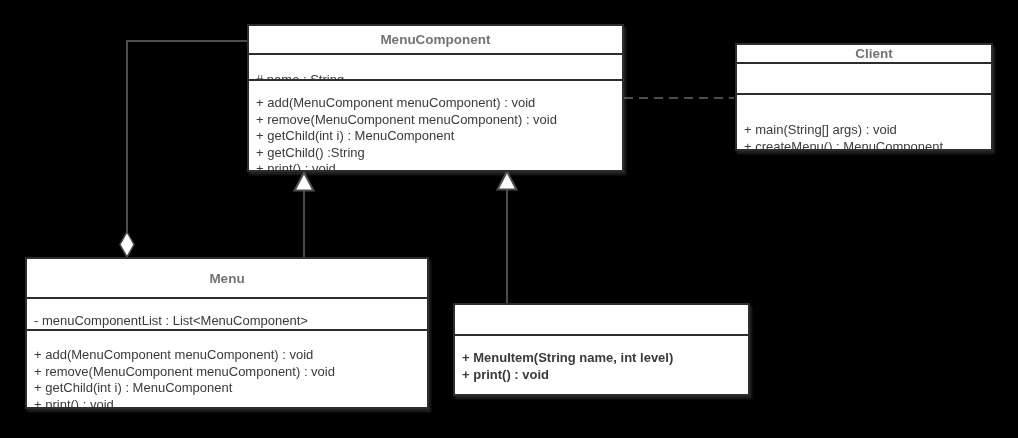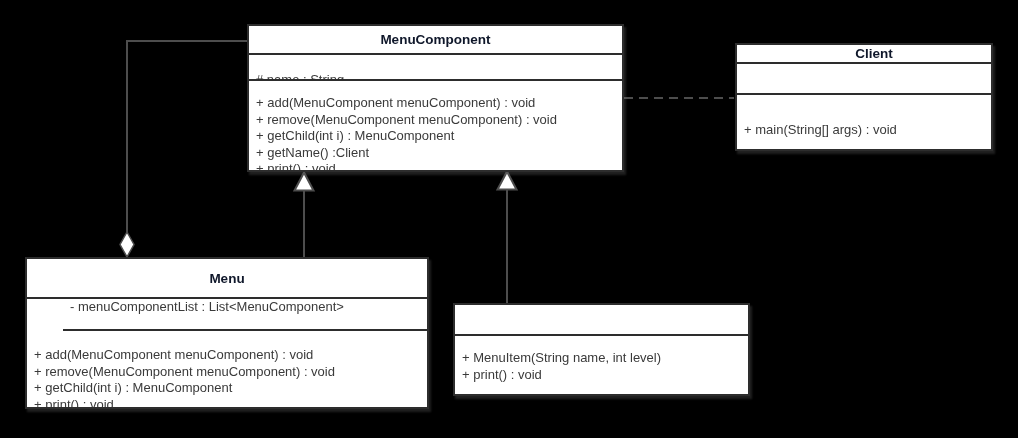--- a/index.html
+++ b/index.html
@@ -32,34 +32,33 @@
     color: #3a3a3a;
     font-size: 13px;
   }
   .uml-title {
     flex: 0 0 auto;
     display: flex;
     align-items: center;
     justify-content: center;
     font-weight: bold;
     font-size: 13.5px;
-    color: #0f172a;
+    color: #737373;
     border-bottom: 2px solid #2d2d2d;
     box-sizing: border-box;
   }
   .uml-attrs {
     flex: 0 0 auto;
     border-bottom: 2px solid #2d2d2d;
     box-sizing: border-box;
     overflow: hidden;
   }
   .uml-attrs.single {
     display: flex;
-    align-items: flex-start;
-    margin-left: 36px;
+    align-items: flex-end;
   }
   .uml-methods {
     flex: 1 1 auto;
     box-sizing: border-box;
     overflow: hidden;
     margin-top: 13px;
   }
   .uml-row {
     line-height: 16.5px;
     padding-left: 7px;
@@ -87,47 +86,48 @@
 
   <div class="uml-class" style="left:247px; top:24px; width:377px; height:148px;">
     <div class="uml-title" style="height:29px;">MenuComponent</div>
     <div class="uml-attrs" style="height:26px; padding-top:17px;">
       <div class="uml-row"># name : String</div>
     </div>
     <div class="uml-methods" style="padding-top:1px;">
       <div class="uml-row">+ add(MenuComponent menuComponent) : void</div>
       <div class="uml-row">+ remove(MenuComponent menuComponent) : void</div>
       <div class="uml-row">+ getChild(int i) : MenuComponent</div>
-      <div class="uml-row">+ getName() :Client</div>
+      <div class="uml-row">+ getChild() :String</div>
       <div class="uml-row">+ print() : void</div>
     </div>
   </div>
 
   <div class="uml-class" style="left:735px; top:43px; width:258px; height:108px;">
     <div class="uml-title" style="height:19px;padding-left:20px;">Client</div>
     <div class="uml-attrs" style="height:31px;"></div>
     <div class="uml-methods" style="padding-top:14px;">
       <div class="uml-row">+ main(String[] args) : void</div>
+      <div class="uml-row">+ createMenu() : MenuComponent</div>
     </div>
   </div>
 
   <div class="uml-class" style="left:25px; top:257px; width:404px; height:152px;">
     <div class="uml-title" style="height:40px;">Menu</div>
     <div class="uml-attrs single" style="height:32px;">
       <div class="uml-row">- menuComponentList : List&lt;MenuComponent&gt;</div>
     </div>
     <div class="uml-methods" style="padding-top:3px;">
       <div class="uml-row">+ add(MenuComponent menuComponent) : void</div>
       <div class="uml-row">+ remove(MenuComponent menuComponent) : void</div>
       <div class="uml-row">+ getChild(int i) : MenuComponent</div>
       <div class="uml-row">+ print() : void</div>
     </div>
   </div>
 
   <div class="uml-class" style="left:453px; top:303px; width:297px; height:93px;">
     <div class="uml-attrs" style="height:31px;"></div>
-    <div class="uml-methods" style="padding-top:1px;">
+    <div class="uml-methods" style="padding-top:1px;font-weight:bold;">
       <div class="uml-row">+ MenuItem(String name, int level)</div>
       <div class="uml-row">+ print() : void</div>
     </div>
   </div>
 
 </div>
 
 </body></html>

